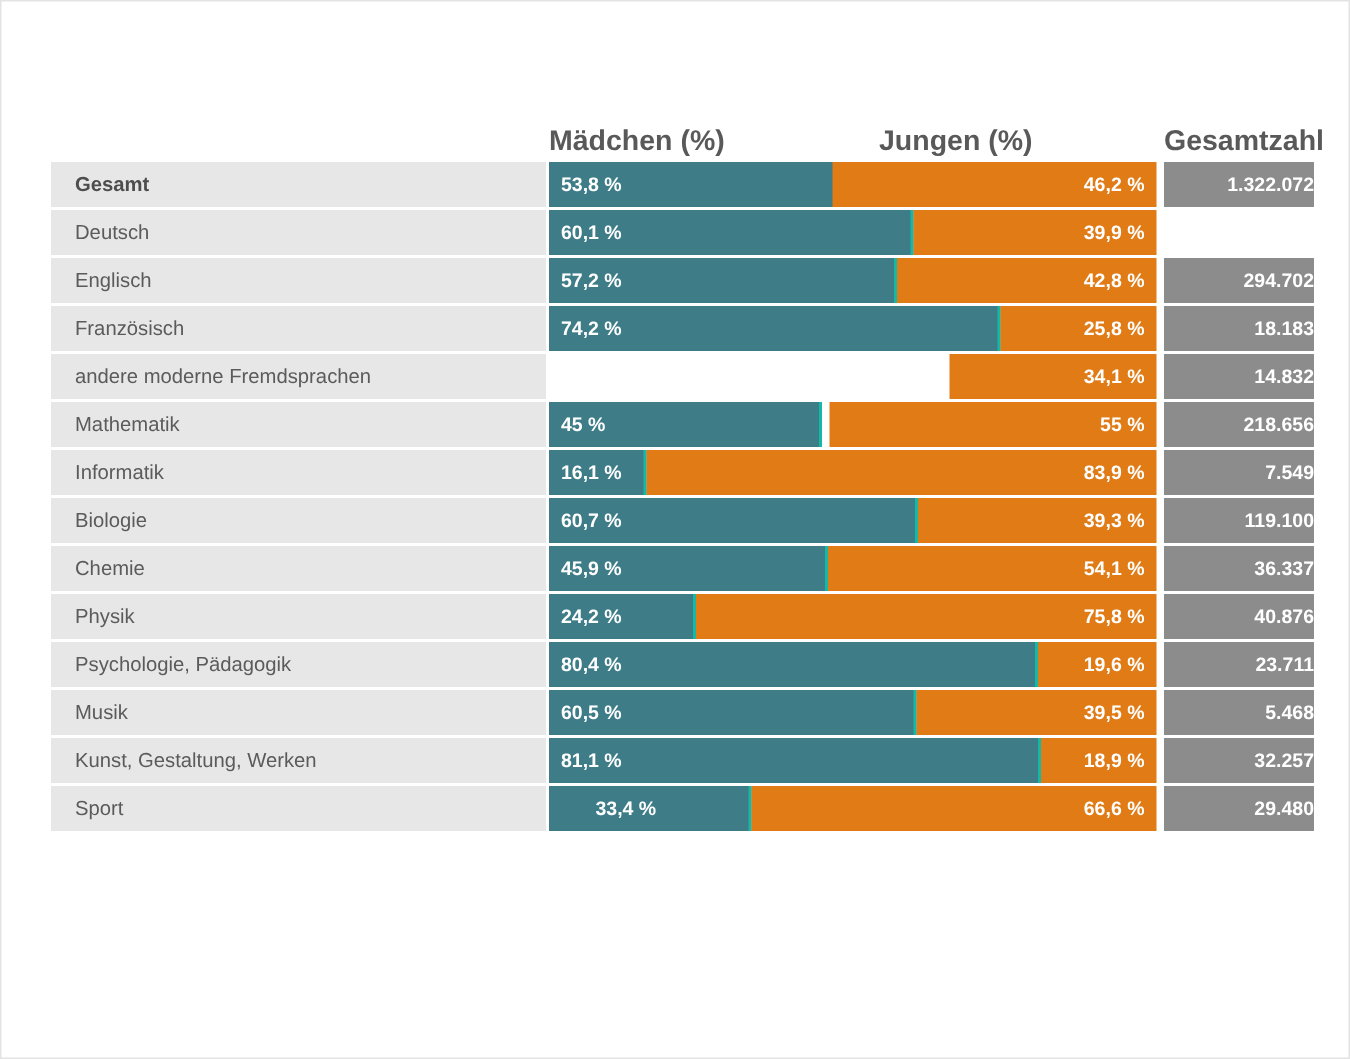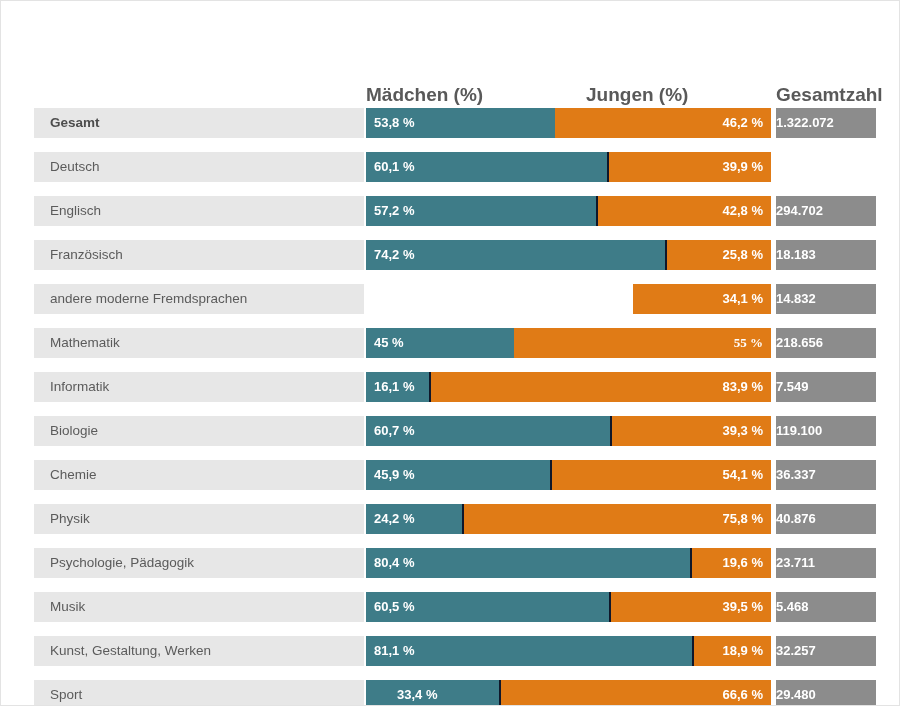--- a/index.html
+++ b/index.html
@@ -51,21 +51,21 @@
   #rows {
     position: absolute;
     left: 33px;
     top: 107px;
     width: 842px;
   }
 
   .row {
     position: relative;
     height: 30px;
-    margin-bottom: 14px;
+    margin-bottom: 2px;
   }
 
   
   .row-bg {
     position: absolute;
     left: 0;
     top: 0;
     width: 330px;
     height: 30px;
     background: #e7e7e7;
@@ -103,41 +103,41 @@
   .seg-girls {
     left: 0;
     background: #3E7C88;
     text-align: left;
   }
   .seg-boys {
     right: 0;
     background: #E07B16;
     text-align: right;
   }
-  .seg-girls.gap { border-right: 2px solid #0f172a; }
+  .seg-girls.gap { border-right: 2px solid #14b8a6; }
   .seg-label {
     display: block;
     font-size: 13px;
     font-weight: bold;
     color: #ffffff;
     line-height: 30px;
     white-space: nowrap;
   }
   .seg-girls .seg-label { padding-left: 8px; }
   .seg-boys  .seg-label { padding-right: 8px; }
 
   
   .total-cell {
     position: absolute;
     left: 742px;
     top: 0;
     width: 100px;
     height: 30px;
     background: #8c8c8c;
-    text-align: left;
+    text-align: right;
   }
   .total-cell span {
     display: block;
     font-size: 13px;
     font-weight: bold;
     color: #ffffff;
     line-height: 30px;
     white-space: nowrap;
   }
 </style>
@@ -224,21 +224,21 @@
           <span>14.832</span>
         </div>
       </div>
       <div class="row">
         <div class="row-bg"></div>
         <div class="row-label">Mathematik</div>
         <div class="track">
           <div class="seg seg-girls gap" style="width: 182px;">
             <span class="seg-label">45 %</span>
           </div>
-          <div class="seg seg-boys" style="width: 257px; font-family: Liberation Serif, serif;">
+          <div class="seg seg-boys" style="width: 218px;">
             <span class="seg-label">55 %</span>
           </div>
         </div>
         <div class="total-cell">
           <span>218.656</span>
         </div>
       </div>
       <div class="row">
         <div class="row-bg"></div>
         <div class="row-label">Informatik</div>

